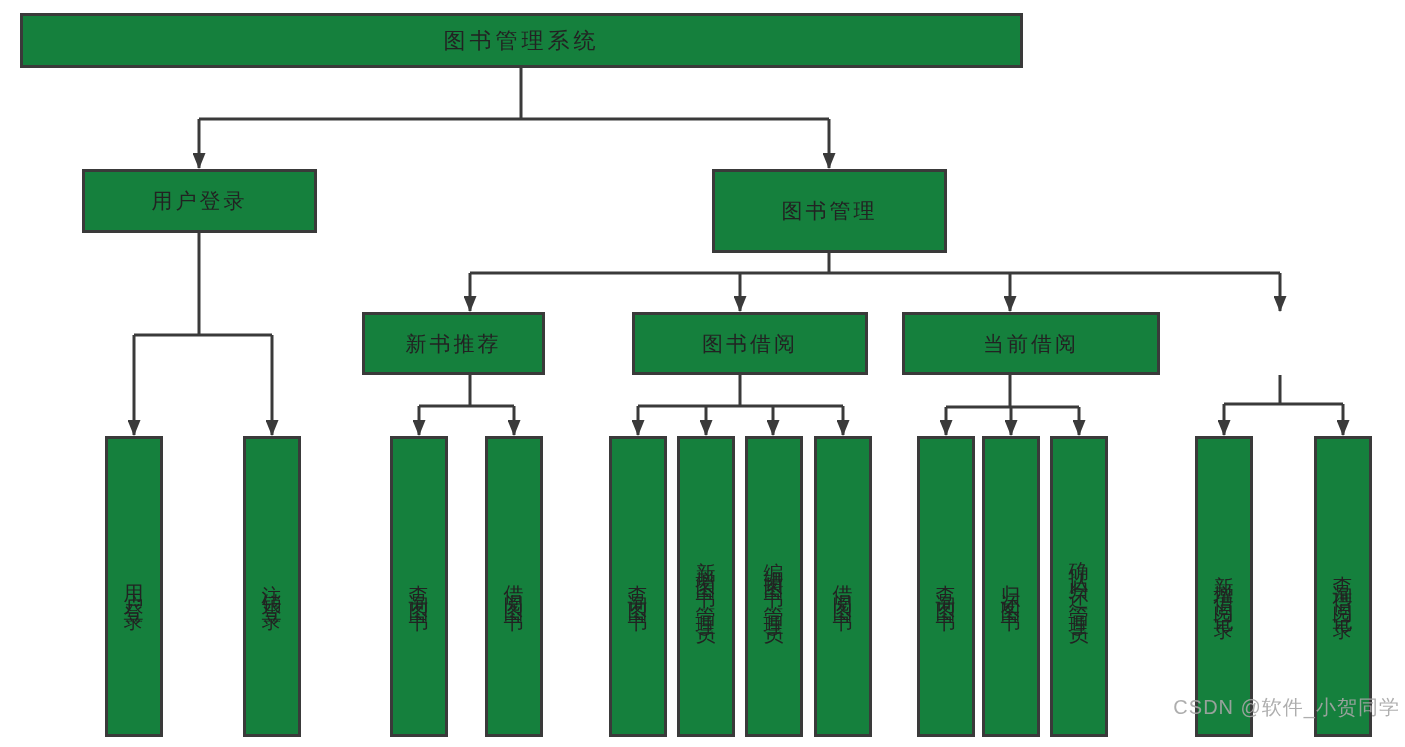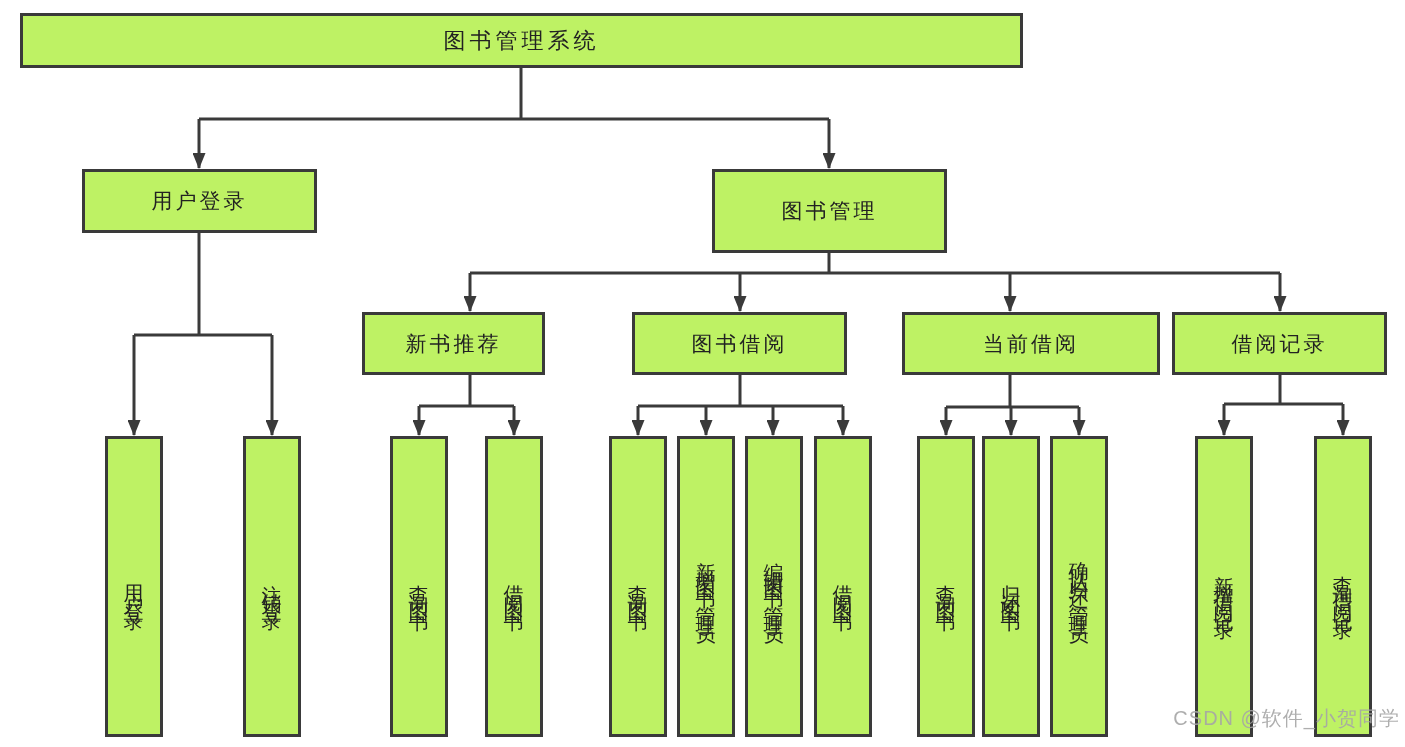--- a/index.html
+++ b/index.html
@@ -20,41 +20,41 @@
   .connectors { position: absolute; left: 0; top: 0; }
   .connectors path.ln, .connectors line {
     stroke: var(--line);
     stroke-width: 3;
     fill: none;
   }
   .connectors g.ar line { marker-end: url(#arw); }
   .box {
     position: absolute;
     box-sizing: border-box;
-    background: #bef264;
+    background: #15803d;
     border: 3px solid var(--line);
     display: flex;
     align-items: center;
     justify-content: center;
     color: var(--ink);
   }
   .box.h span { font-size: 21px; letter-spacing: 3px; white-space: nowrap; }
   .box.root span { font-size: 22px; letter-spacing: 4px; }
   .box.v .vtext {
     writing-mode: vertical-rl;
     text-orientation: mixed;
     font-size: 20px;
     letter-spacing: 9px;
     line-height: 1;
     white-space: nowrap;
   }
   .watermark {
     position: absolute;
     right: 5px;
-    bottom: 15px;
+    bottom: 26px;
     font-size: 20px;
     letter-spacing: 1px;
     color: var(--wm);
     opacity: 0.9;
     z-index: 5;
     white-space: nowrap;
     margin-top: 40px;
   }
 </style>
 </head>
@@ -108,28 +108,25 @@
   <div class="box h" style="left:82px; top:169px; width:235px; height:64px">
     <span>用户登录</span>
   </div>
   <div class="box h" style="left:712px; top:169px; width:235px; height:84px">
     <span>图书管理</span>
   </div>
 
   <div class="box h" style="left:362px; top:312px; width:183px; height:63px">
     <span>新书推荐</span>
   </div>
-  <div class="box h" style="left:632px; top:312px; width:215px; height:63px">
+  <div class="box h" style="left:632px; top:312px; width:236px; height:63px">
     <span>图书借阅</span>
   </div>
   <div class="box h" style="left:902px; top:312px; width:258px; height:63px">
     <span>当前借阅</span>
-  </div>
-  <div class="box h" style="left:1172px; top:312px; width:215px; height:63px">
-    <span>借阅记录</span>
   </div>
 
   <div class="box v" style="left:105px; top:436px; width:58px; height:301px">
     <span class="vtext">用户登录</span>
   </div>
   <div class="box v" style="left:243px; top:436px; width:58px; height:301px">
     <span class="vtext">注销登录</span>
   </div>
 
   <div class="box v" style="left:390px; top:436px; width:58px; height:301px">

